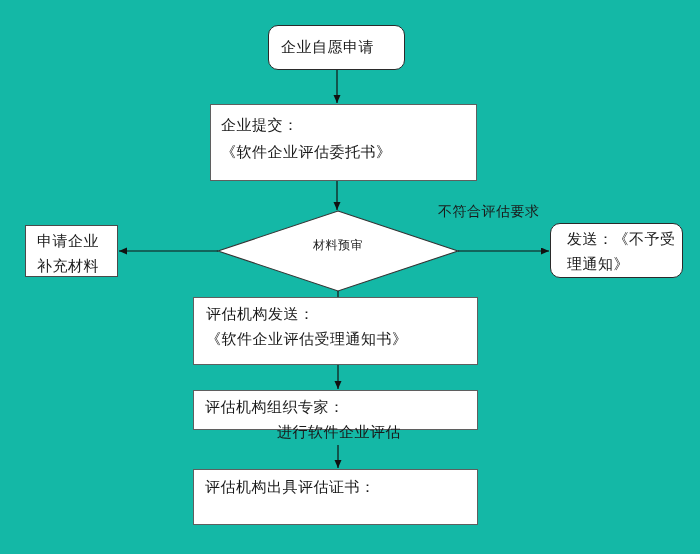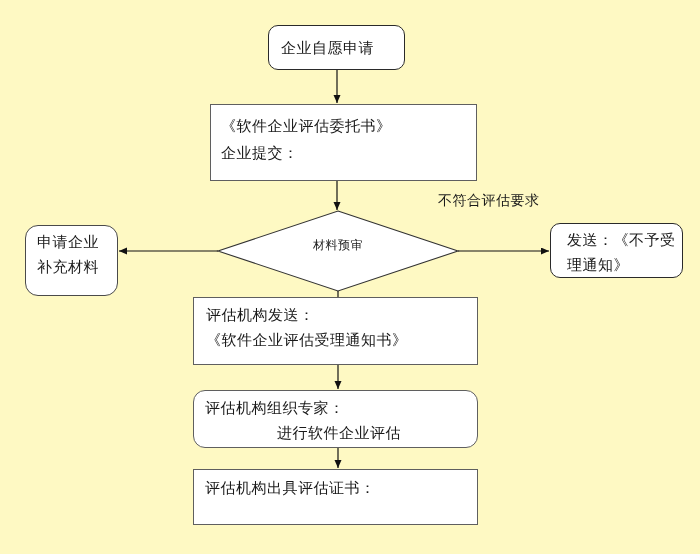--- a/index.html
+++ b/index.html
@@ -1,21 +1,21 @@
 <!DOCTYPE html>
 <html><head>
 <meta charset="utf-8">
 <style>
   html, body { margin: 0; padding: 0; background: #ffffff; }
   .canvas {
     position: relative;
     width: 700px;
     height: 554px;
-    background: #fef9c3;
-    font-family: Liberation Sans, sans-serif;
+    background: #14b8a6;
+    font-family: Liberation Serif, serif;
     color: #1a1a1a;
     overflow: hidden;
   }
   .connectors {
     position: absolute;
     left: 0; top: 0;
     width: 700px; height: 554px;
   }
   .node {
     position: absolute;
@@ -61,45 +61,45 @@
     <line x1="338" y1="291" x2="338" y2="310" stroke="#111111" stroke-width="1.2" marker-end="url(#ah)"></line>
     <line x1="338" y1="365" x2="338" y2="389" stroke="#111111" stroke-width="1.2" marker-end="url(#ah)"></line>
     <line x1="338" y1="445" x2="338" y2="468" stroke="#111111" stroke-width="1.2" marker-end="url(#ah)"></line>
   </svg>
 
   <div class="node round" style="left:268px; top:25px; width:137px; height:45px; display:flex; align-items:center; padding-left:12px;">
     <span class="line">企业自愿申请</span>
   </div>
 
   <div class="node rect" style="left:210px; top:104px; width:267px; height:77px; padding:7px 0 0 10px; line-height:27px;">
+    <div class="line">企业提交：</div>
     <div class="line">《软件企业评估委托书》</div>
-    <div class="line">企业提交：</div>
   </div>
 
   <div class="diamond-label" style="left:278px; top:237px; width:120px;">材料预审</div>
 
-  <div class="node rect" style="left:25px; top:225px; width:93px; height:71px; padding:3px 0 0 11px; border-color:#4a4a4a;border-radius:13px;">
+  <div class="node rect" style="left:25px; top:225px; width:93px; height:52px; padding:3px 0 0 11px; border-color:#4a4a4a;">
     <div class="line">申请企业</div>
     <div class="line">补充材料</div>
   </div>
 
   <div class="node round" style="left:550px; top:223px; width:133px; height:55px; padding:3px 0 0 16px;">
     <div class="line">发送：《不予受</div>
     <div class="line">理通知》</div>
   </div>
 
   <div class="node rect" style="left:193px; top:297px; width:285px; height:68px; padding:4px 0 0 12px;">
     <div class="line">评估机构发送：</div>
     <div class="line">《软件企业评估受理通知书》</div>
   </div>
 
-  <div class="node rect" style="left:193px; top:390px; width:285px; height:58px; padding:4px 0 0 11px;border-radius:12px;">
+  <div class="node rect" style="left:193px; top:390px; width:285px; height:40px; padding:4px 0 0 11px;">
     <div class="line">评估机构组织专家：</div>
     <div class="line" style="margin-left:72px;">进行软件企业评估</div>
   </div>
 
   <div class="node rect" style="left:193px; top:469px; width:285px; height:56px; padding:5px 0 0 11px;">
     <div class="line">评估机构出具评估证书：</div>
   </div>
 
-  <div class="edge-label" style="left:438px; top:192px;">不符合评估要求</div>
+  <div class="edge-label" style="left:438px; top:203px;">不符合评估要求</div>
 
 </div>
 
 </body></html>

